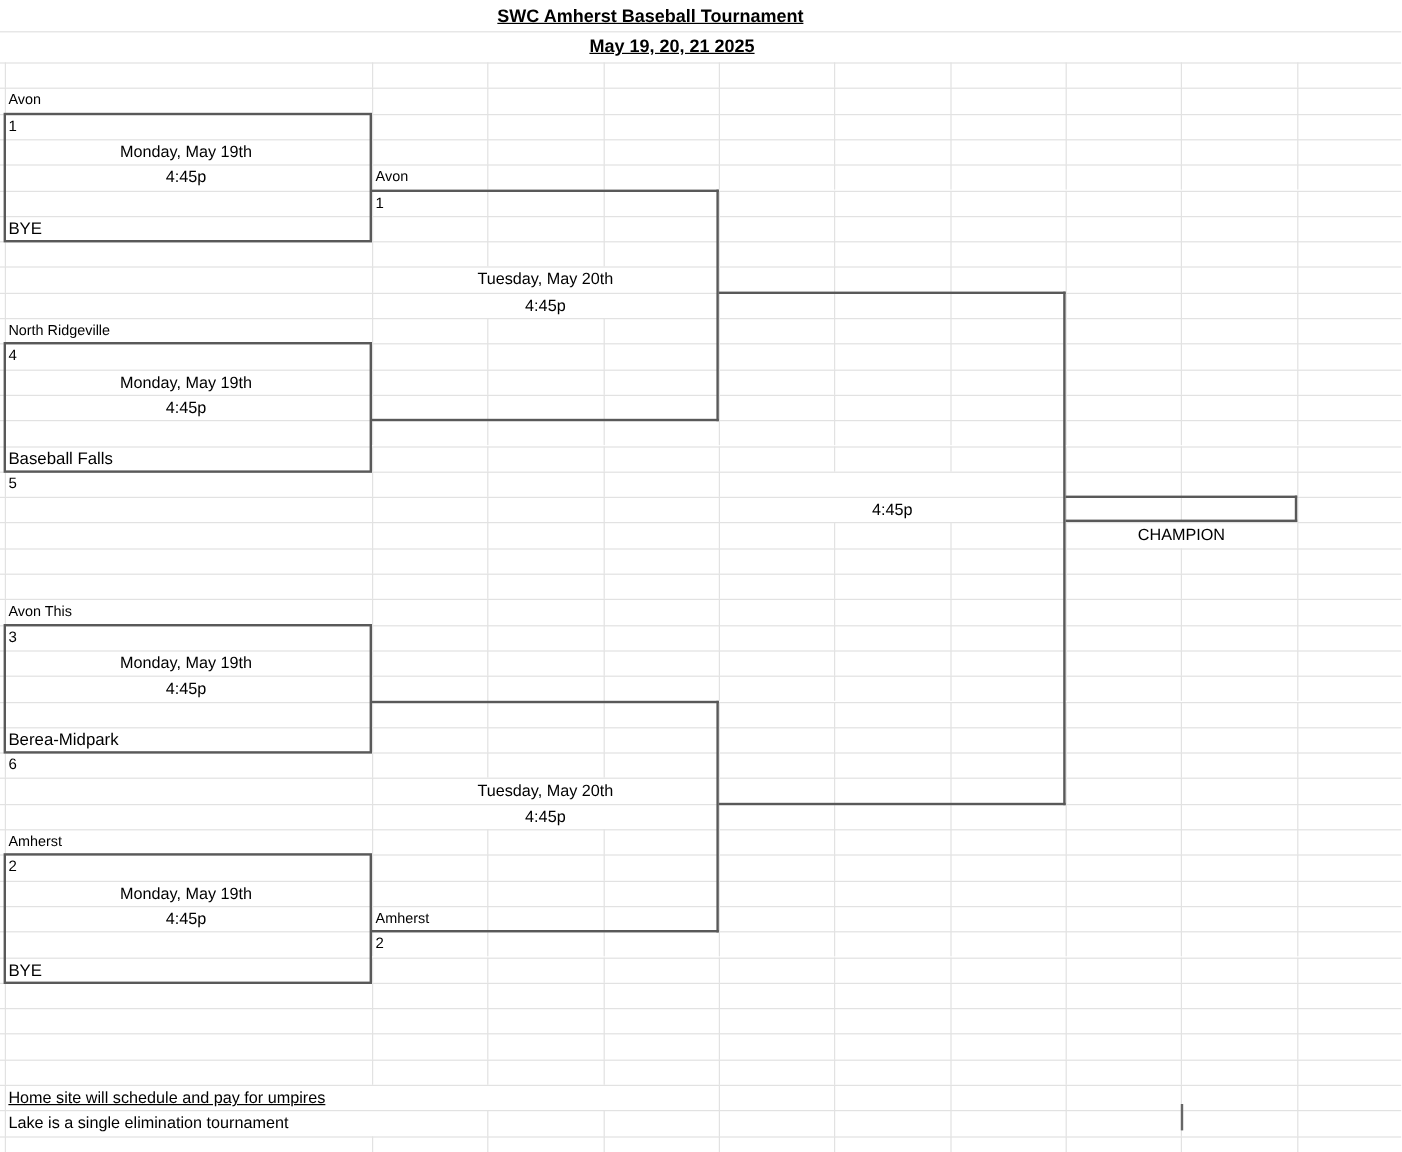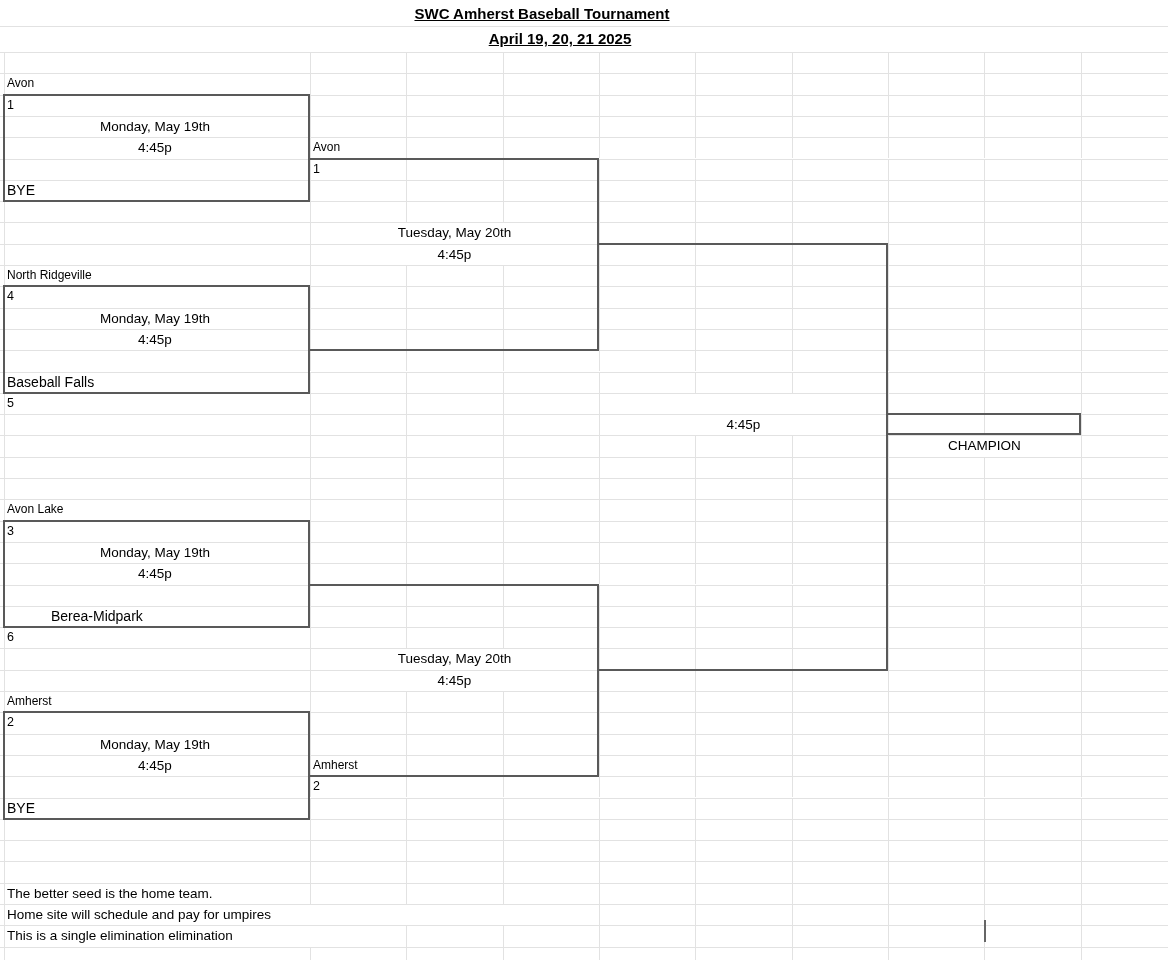--- a/index.html
+++ b/index.html
@@ -484,21 +484,21 @@
   <div class="bx" style="left:3px;top:285.3px;width:307px;height:108.5px;"></div>
   <div class="bx" style="left:3px;top:519.6px;width:307px;height:108.5px;"></div>
   <div class="bx" style="left:3px;top:711.3px;width:307px;height:108.5px;"></div>
   <div class="conn" style="left:310px;top:157.5px;width:289px;height:193.7px;"></div>
   <div class="conn" style="left:310px;top:583.5px;width:289px;height:193.7px;"></div>
   <div class="conn" style="left:599px;top:242.7px;width:289px;height:428px;"></div>
   <div class="conn" style="left:888px;top:413.1px;width:193px;height:22.3px;"></div>
   <div style="position:absolute;left:984px;top:919.5px;width:2px;height:22.5px;background:#666;z-index:2;"></div>
 
   <div class="cell ttl c" style="left:0;top:1px;width:1084px;">SWC Amherst Baseball Tournament</div>
-  <div class="cell ttl c" style="left:0;top:26px;width:1120px;">April 19, 20, 21 2025</div>
+  <div class="cell ttl c" style="left:0;top:26px;width:1120px;">May 19, 20, 21 2025</div>
 
   <div class="cell" style="left:7px;top:73.3px;width:300px;">Avon</div>
   <div class="cell s125" style="left:7px;top:94.6px;width:300px;">1</div>
   <div class="cell s135 c" style="left:0;top:115.9px;width:310px;">Monday, May 19th</div>
   <div class="cell s135 c" style="left:0;top:137.2px;width:310px;">4:45p</div>
   <div class="cell s14" style="left:7px;top:179.8px;width:300px;">BYE</div>
 
   <div class="cell" style="left:313px;top:137.2px;width:280px;">Avon</div>
   <div class="cell s125" style="left:313px;top:158.5px;width:280px;">1</div>
   <div class="cell s135 c" style="left:310px;top:222.4px;width:289px;">Tuesday, May 20th</div>
@@ -507,35 +507,34 @@
   <div class="cell" style="left:7px;top:265px;width:300px;">North Ridgeville</div>
   <div class="cell s125" style="left:7px;top:286.3px;width:300px;">4</div>
   <div class="cell s135 c" style="left:0;top:307.6px;width:310px;">Monday, May 19th</div>
   <div class="cell s135 c" style="left:0;top:328.9px;width:310px;">4:45p</div>
   <div class="cell s14" style="left:7px;top:371.5px;width:300px;">Baseball Falls</div>
   <div class="cell s125" style="left:7px;top:392.8px;width:300px;">5</div>
 
   <div class="cell s135 c" style="left:599px;top:414.1px;width:289px;">4:45p</div>
   <div class="cell s135 c" style="left:888px;top:435.4px;width:193px;">CHAMPION</div>
 
-  <div class="cell" style="left:7px;top:499.3px;width:300px;">Avon Lake</div>
+  <div class="cell" style="left:7px;top:499.3px;width:300px;">Avon This</div>
   <div class="cell s125" style="left:7px;top:520.6px;width:300px;">3</div>
   <div class="cell s135 c" style="left:0;top:541.9px;width:310px;">Monday, May 19th</div>
   <div class="cell s135 c" style="left:0;top:563.2px;width:310px;">4:45p</div>
-  <div class="cell s14" style="left:7px;top:605.8px;width:300px;margin-left:44px;">Berea-Midpark</div>
+  <div class="cell s14" style="left:7px;top:605.8px;width:300px;">Berea-Midpark</div>
   <div class="cell s125" style="left:7px;top:627.1px;width:300px;">6</div>
 
   <div class="cell s135 c" style="left:310px;top:648.4px;width:289px;">Tuesday, May 20th</div>
   <div class="cell s135 c" style="left:310px;top:669.7px;width:289px;">4:45p</div>
   <div class="cell" style="left:313px;top:754.9px;width:280px;">Amherst</div>
   <div class="cell s125" style="left:313px;top:776.2px;width:280px;">2</div>
 
   <div class="cell" style="left:7px;top:691px;width:300px;">Amherst</div>
   <div class="cell s125" style="left:7px;top:712.3px;width:300px;">2</div>
   <div class="cell s135 c" style="left:0;top:733.6px;width:310px;">Monday, May 19th</div>
   <div class="cell s135 c" style="left:0;top:754.9px;width:310px;">4:45p</div>
   <div class="cell s14" style="left:7px;top:797.5px;width:300px;">BYE</div>
 
-  <div class="cell s135" style="left:7px;top:882.7px;width:600px;">The better seed is the home team.</div>
-  <div class="cell s135" style="left:7px;top:904px;width:600px;">Home site will schedule and pay for umpires</div>
-  <div class="cell s135" style="left:7px;top:925.3px;width:600px;">This is a single elimination elimination</div>
+  <div class="cell s135" style="left:7px;top:904px;width:600px;text-decoration:underline;">Home site will schedule and pay for umpires</div>
+  <div class="cell s135" style="left:7px;top:925.3px;width:600px;">Lake is a single elimination tournament</div>
 
 </div>
 
 </body></html>

